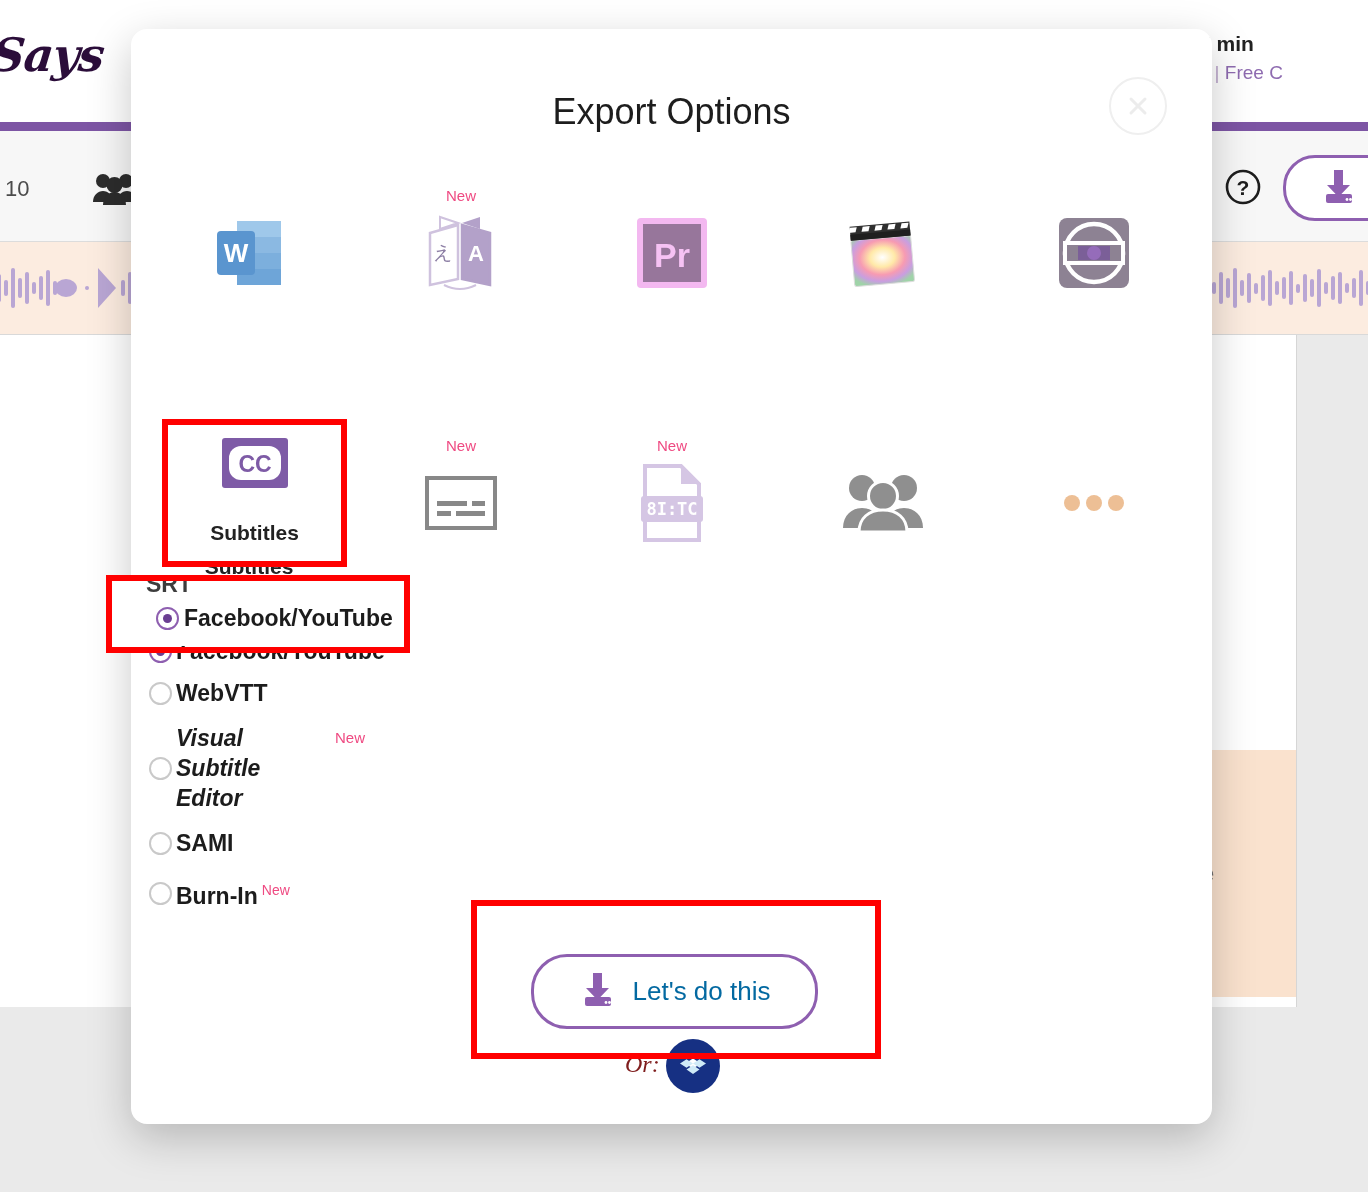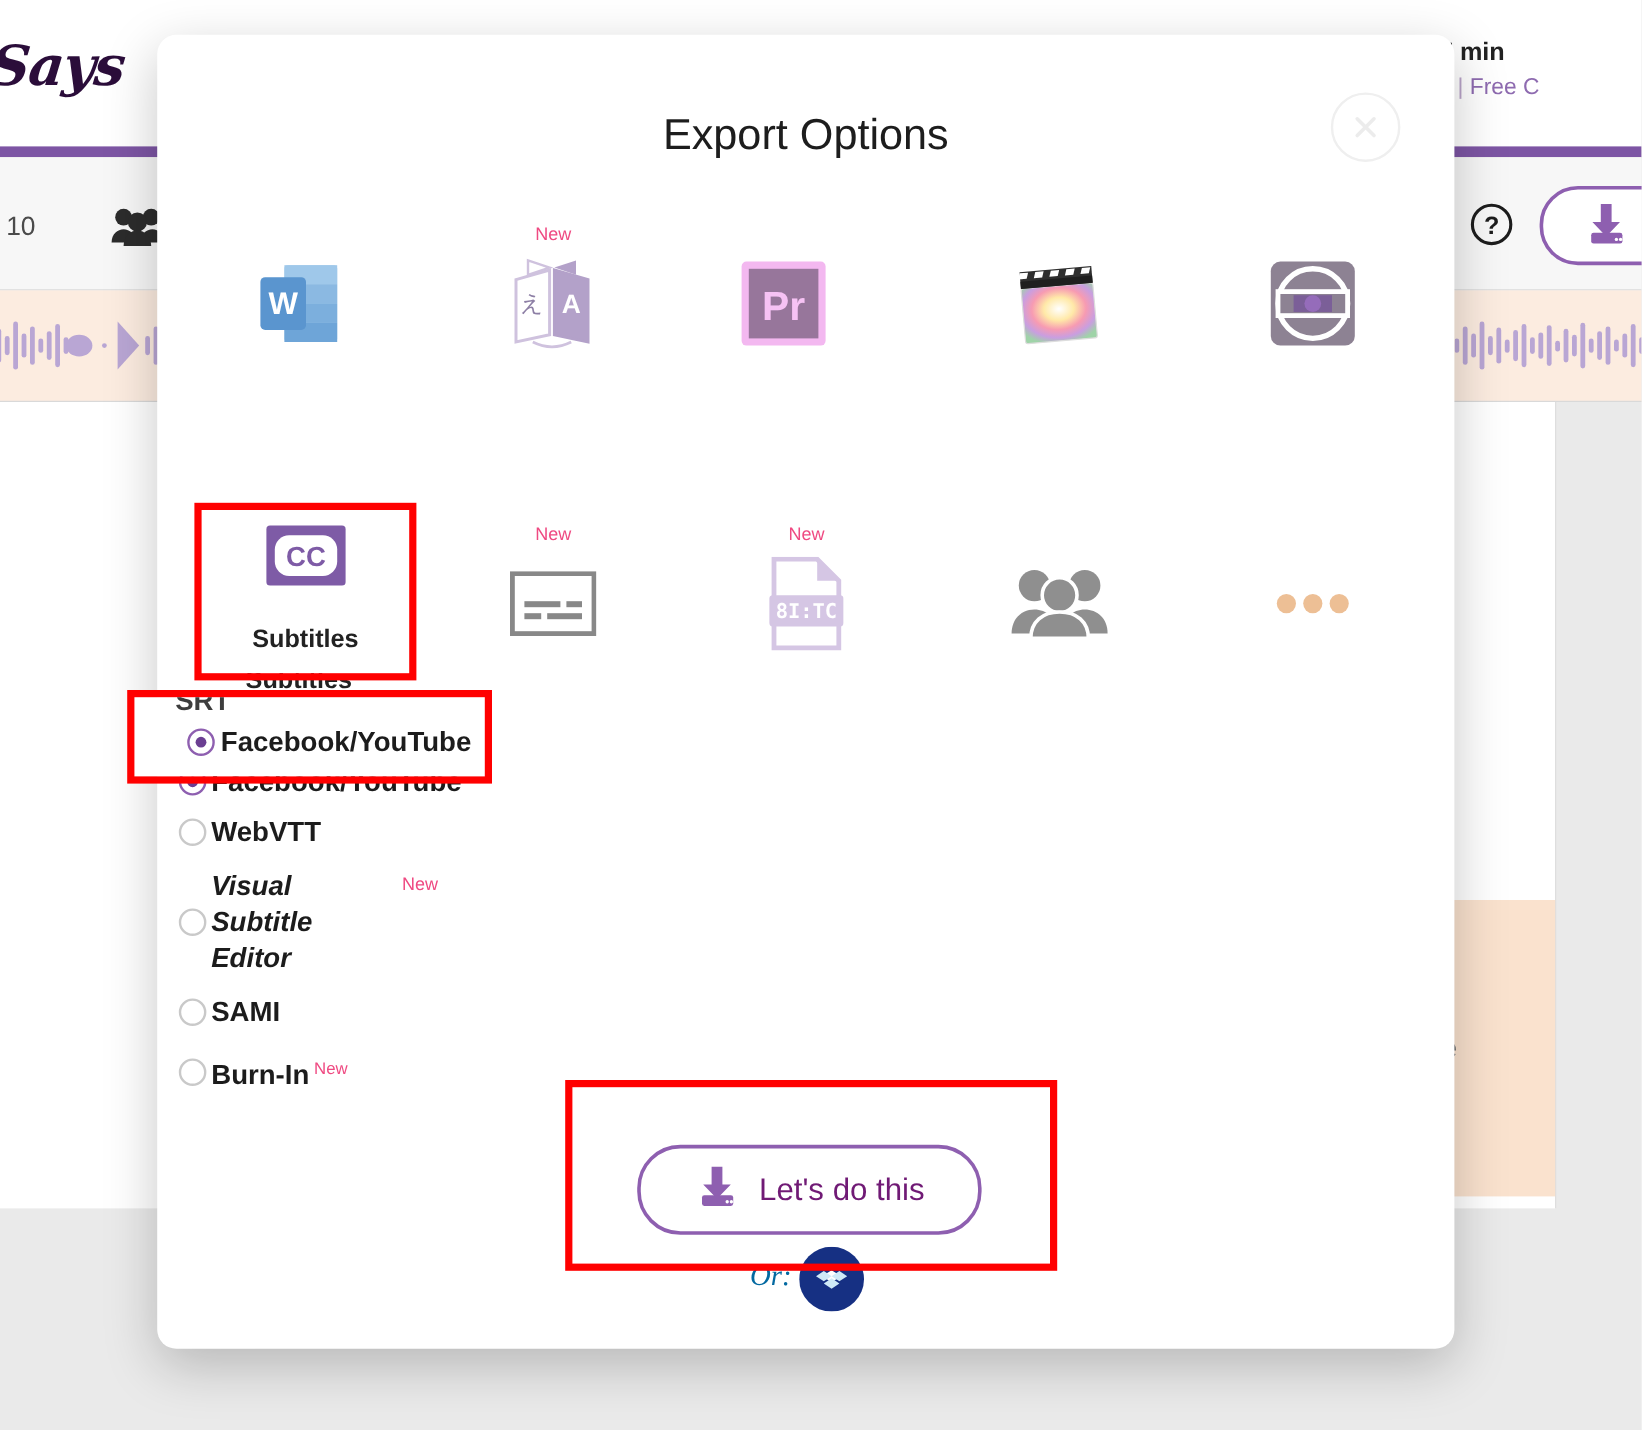--- a/index.html
+++ b/index.html
@@ -133,23 +133,23 @@
   }
   .stacked{display:block;font-style:italic;}
 
   
   #lets-do-this{
     position:absolute;left:400px;top:925px;width:281px;height:69px;
     border:3px solid #8e5fb0;border-radius:36px;background:#fff;
     display:flex;align-items:center;justify-content:center;gap:16px;
     cursor:pointer;
   }
-  #lets-do-this .label{font-size:26px;color:#701a75;}
+  #lets-do-this .label{font-size:26px;color:#0369a1;}
   #or-label{
-    position:absolute;left:494px;top:1022px;font-size:24px;color:#0369a1;
+    position:absolute;left:494px;top:1022px;font-size:24px;color:#7f1d1d;
     font-style:italic;font-family:"Liberation Serif",serif;text-align:center;
   }
   #dropbox-icon{
     position:absolute;left:535px;top:1010px;width:54px;height:54px;
     cursor:pointer;
   }
 
   
   .annot{
     position:absolute;border:6px solid #ff0000;background:transparent;
@@ -322,21 +322,21 @@
           <path d="M34 8 L16 2 L16 14 Z" fill="#ffffff" stroke="#cfc2de" stroke-width="2"></path>
           <path d="M38 8 L56 2 L56 14 Z" fill="#b3a1c9"></path>
           <text x="19" y="44" text-anchor="middle" font-family="DejaVu Sans, sans-serif" font-size="19" fill="#8d7fa5">え</text>
           <text x="52" y="46" text-anchor="middle" font-family="Liberation Sans, sans-serif" font-size="22" font-weight="bold" fill="#ffffff">A</text>
           <path d="M20 70 q16 8 32 0" fill="none" stroke="#cfc2de" stroke-width="2.2"></path>
         </svg>
       </div>
       <div class="caption"></div>
     </div>
 
-    <div class="icon-cell" style="left:422px">
+    <div class="icon-cell" style="left:441px">
       <div class="badge"></div>
       <div class="glyph">
         <svg width="72" height="72" viewBox="0 0 72 72">
           <rect x="1" y="1" width="70" height="70" rx="4" fill="#f3b8f0"></rect>
           <rect x="7" y="7" width="58" height="58" fill="#97769b"></rect>
           <text x="36" y="50" text-anchor="middle" font-family="Liberation Sans, sans-serif" font-size="34" font-weight="bold" fill="#f6c2f4">Pr</text>
         </svg>
       </div>
       <div class="caption"></div>
     </div>

